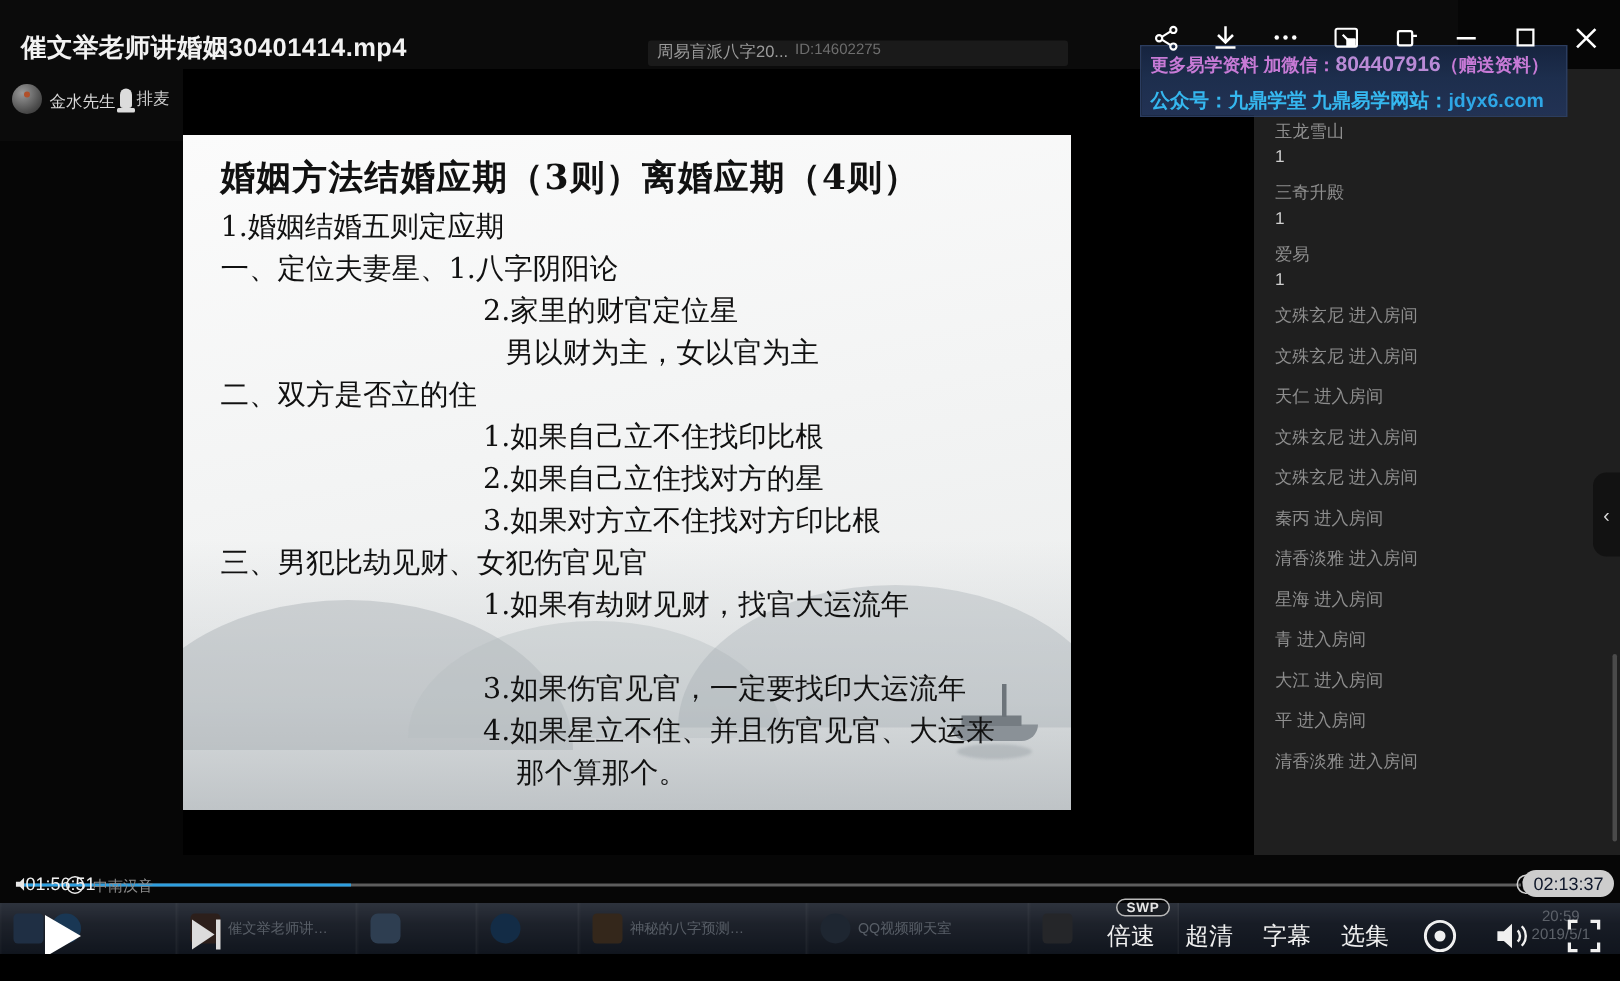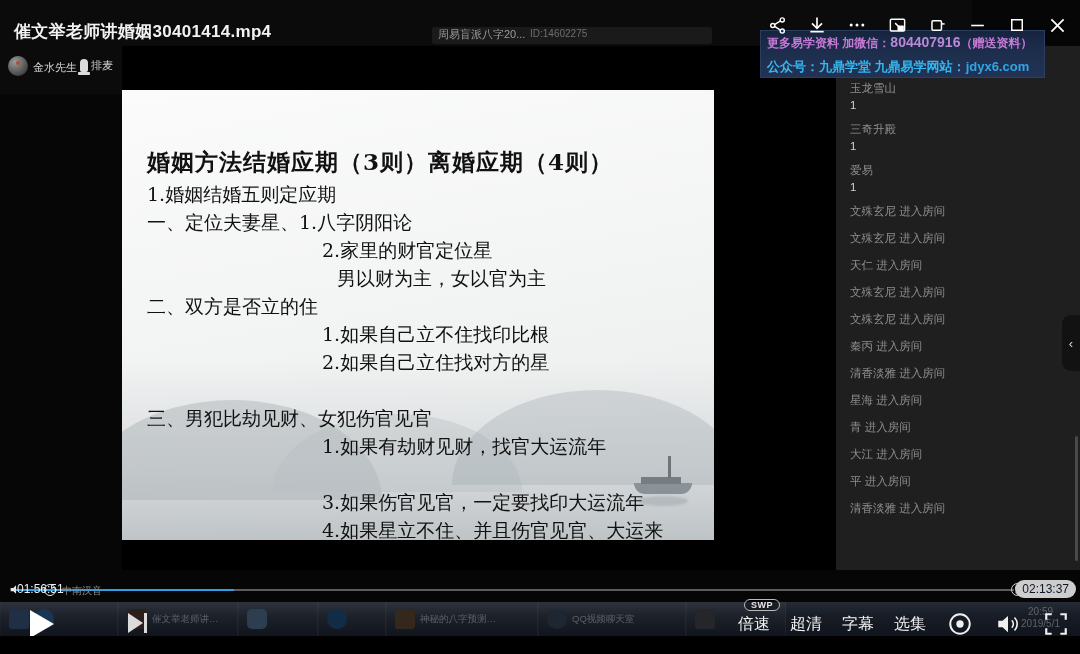--- a/index.html
+++ b/index.html
@@ -61,21 +61,21 @@
   .m3 { left:330px; bottom:55px; width:290px; height:95px; background:rgba(160,169,174,.35); }
   .boat { position:absolute; right:22px; bottom:42px; width:58px; height:26px; }
   .boat .hull { position:absolute; left:0; bottom:4px; width:58px; height:11px;
                 background:#8a9197; border-radius:0 0 22px 22px; }
   .boat .deck { position:absolute; left:7px; bottom:14px; width:40px; height:7px; background:#757c82; }
   .boat .mast { position:absolute; left:34px; bottom:20px; width:3px; height:22px; background:#6d747a; }
   .boat .refl { position:absolute; left:4px; bottom:-8px; width:50px; height:10px;
                 background:rgba(138,145,151,.35); border-radius:50%; filter:blur(1px); }
 
   .slide-text { position:absolute; left:0; top:0; width:592px; height:450px;
-                font-family:"DejaVu Serif","Liberation Serif",serif; color:#111;margin-top:44px; }
+                font-family:"DejaVu Serif","Liberation Serif",serif; color:#111; }
   .s-title { position:absolute; left:25px; top:13px; font-size:23px; font-weight:bold; letter-spacing:1px; white-space:nowrap; }
   .s-line  { position:absolute; font-size:19px; white-space:nowrap; }
 
   
   .chat { position:absolute; left:836px; top:46px; width:244px; height:524px;
           background:#1f1f1f; z-index:20; overflow:hidden; }
   .chat-inner { position:absolute; left:0; top:0; width:244px; padding:10px 14px 0 14px; }
   .c-msg { margin-bottom:7px; }
   .c-name { font-size:11.5px; color:#8e8e8e; line-height:17px; }
   .c-name.first { color:#e8e8e8; font-weight:bold; font-size:12px; }
@@ -235,20 +235,21 @@
       </div>
       <div class="slide-text">
         <div class="s-title">婚姻方法结婚应期（3则）离婚应期（4则）</div>
         <div class="s-line" style="left:25px;  top:48px;">1.婚姻结婚五则定应期</div>
         <div class="s-line" style="left:25px;  top:76px;">一、定位夫妻星、1.八字阴阳论</div>
         <div class="s-line" style="left:200px; top:104px;">2.家里的财官定位星</div>
         <div class="s-line" style="left:215px; top:132px;">男以财为主，女以官为主</div>
         <div class="s-line" style="left:25px;  top:160px;">二、双方是否立的住</div>
         <div class="s-line" style="left:200px; top:188px;">1.如果自己立不住找印比根</div>
         <div class="s-line" style="left:200px; top:216px;">2.如果自己立住找对方的星</div>
+        <div class="s-line" style="left:200px; top:244px;">3.如果对方立不住找对方印比根</div>
         <div class="s-line" style="left:25px;  top:272px;">三、男犯比劫见财、女犯伤官见官</div>
         <div class="s-line" style="left:200px; top:300px;">1.如果有劫财见财，找官大运流年</div>
         <div class="s-line" style="left:200px; top:356px;">3.如果伤官见官，一定要找印大运流年</div>
         <div class="s-line" style="left:200px; top:384px;">4.如果星立不住、并且伤官见官、大运来</div>
         <div class="s-line" style="left:222px; top:412px;">那个算那个。</div>
       </div>
     </div>
     <div class="vid-letterbox-bot"></div>
   </div>
 

